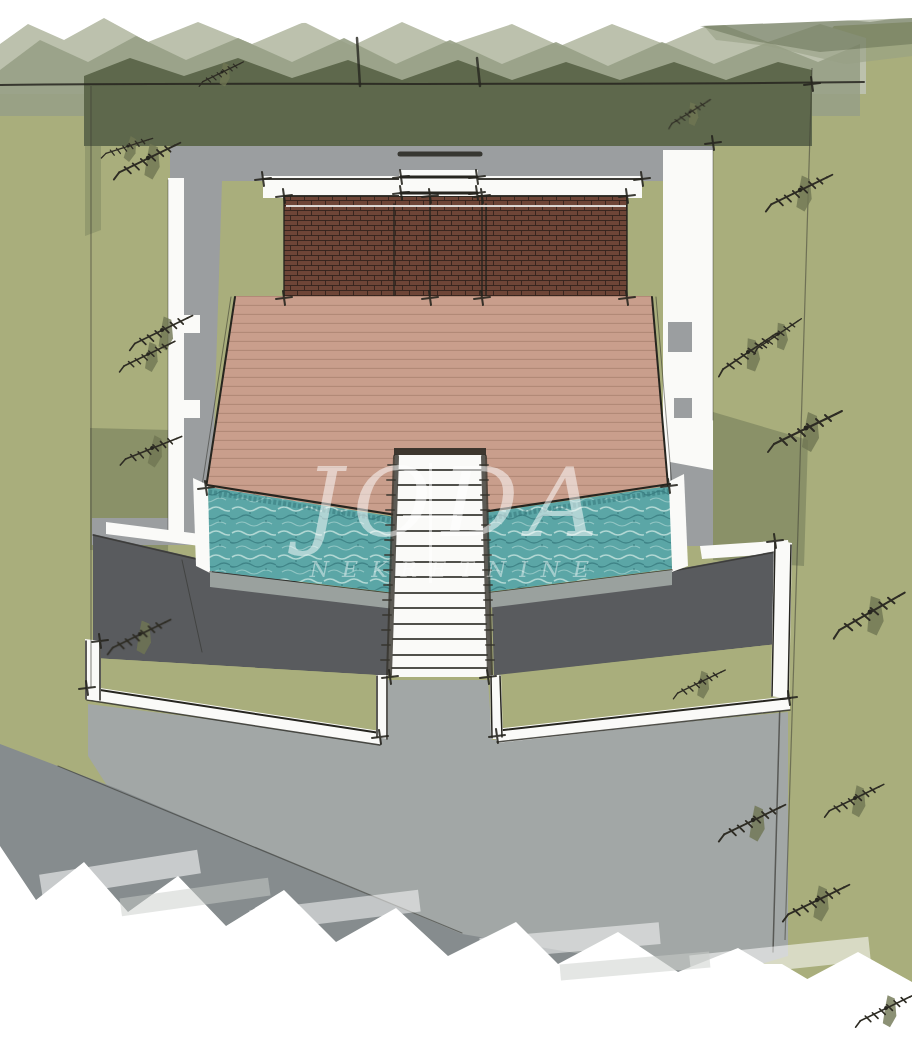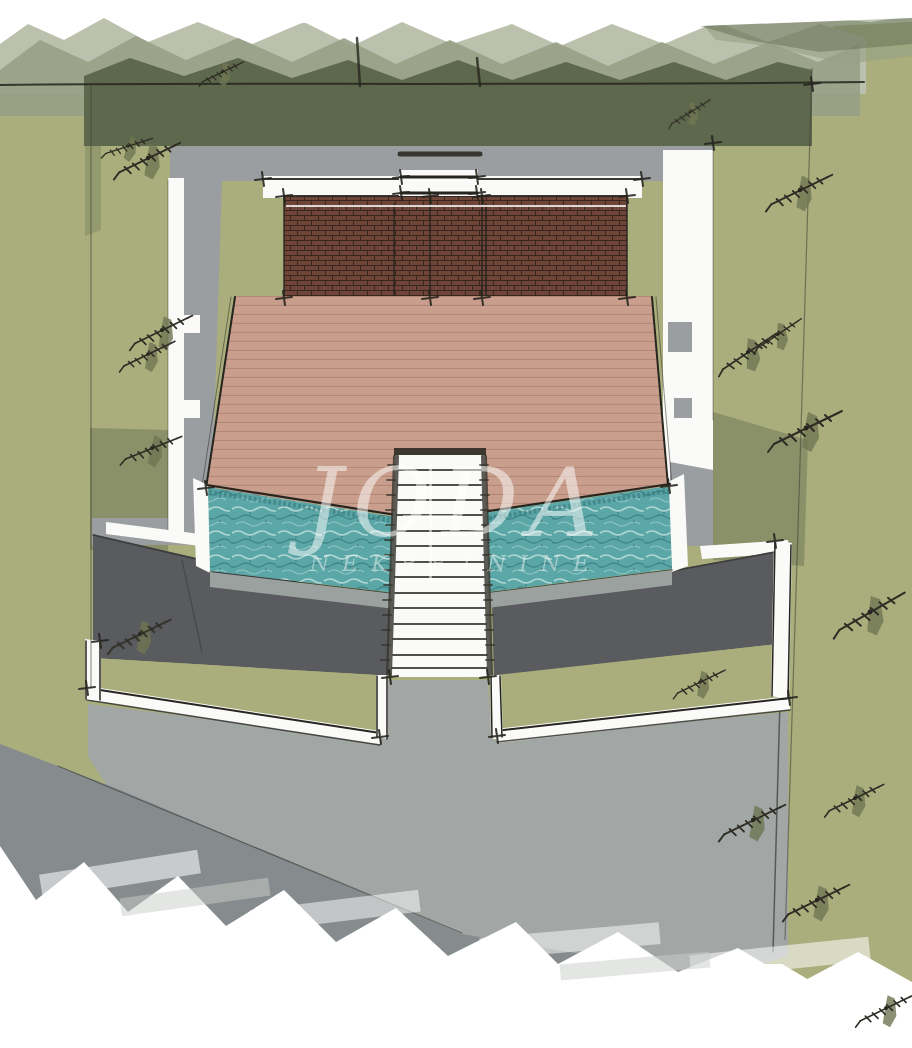--- a/index.html
+++ b/index.html
@@ -29,21 +29,21 @@
   .pool-wave-l2{stroke:var(--pool-light,#c6e3df);fill:none;stroke-width:1.2;opacity:.5}
   .pool-wave-d{stroke:var(--pool-dark,#35787c);fill:none;stroke-width:1.4;opacity:.7}
   .pool-dot{fill:var(--pool-dark,#35787c);opacity:.6}
   .shrub-ink{stroke:#2e2c24;fill:none;stroke-width:2;stroke-linecap:round}
   .shrub-blob{fill:#6f7552;opacity:.8}
   .rail{stroke:#35332c;stroke-linecap:round}
   
   .watermark{position:absolute;left:0;top:455px;width:912px;text-align:center;pointer-events:none;font-style:italic;}
   .wm-main{font-family:"DejaVu Serif",serif;font-size:96px;line-height:1;letter-spacing:10px;
            color:var(--watermark,rgba(255,255,255,.52));font-weight:400;}
-  .wm-sub{font-family:"DejaVu Serif",serif;font-size:22px;letter-spacing:13px;
+  .wm-sub{margin-top:6px;font-family:"DejaVu Serif",serif;font-size:22px;letter-spacing:13px;
           color:var(--watermark,rgba(255,255,255,.52));opacity:.85;}
   .wm-bar-v{position:absolute;left:429px;top:8px;width:3px;height:120px;background:var(--watermark,rgba(255,255,255,.52));}
   .wm-bar-h{position:absolute;left:403px;top:60px;width:54px;height:3px;background:var(--watermark,rgba(255,255,255,.52));}
 </style>
 </head>
 <body>
 
 <div class="scene" aria-label="Hand-drawn architectural site plan, top view: house with brick pergola roof, wooden deck terrace, two pools flanking a central staircase, surrounded by lawns, concrete surfaces and an access road">
 
 <svg width="912" height="1048" viewBox="0 0 912 1048">

